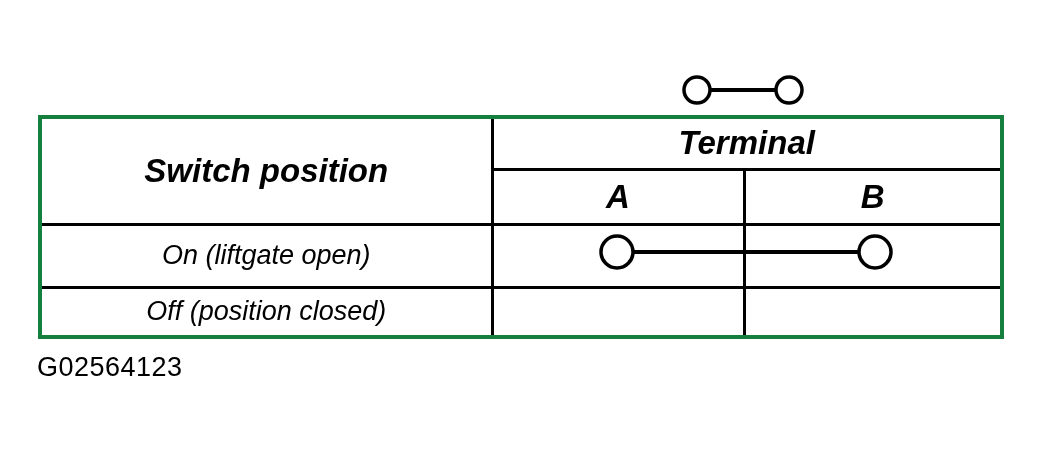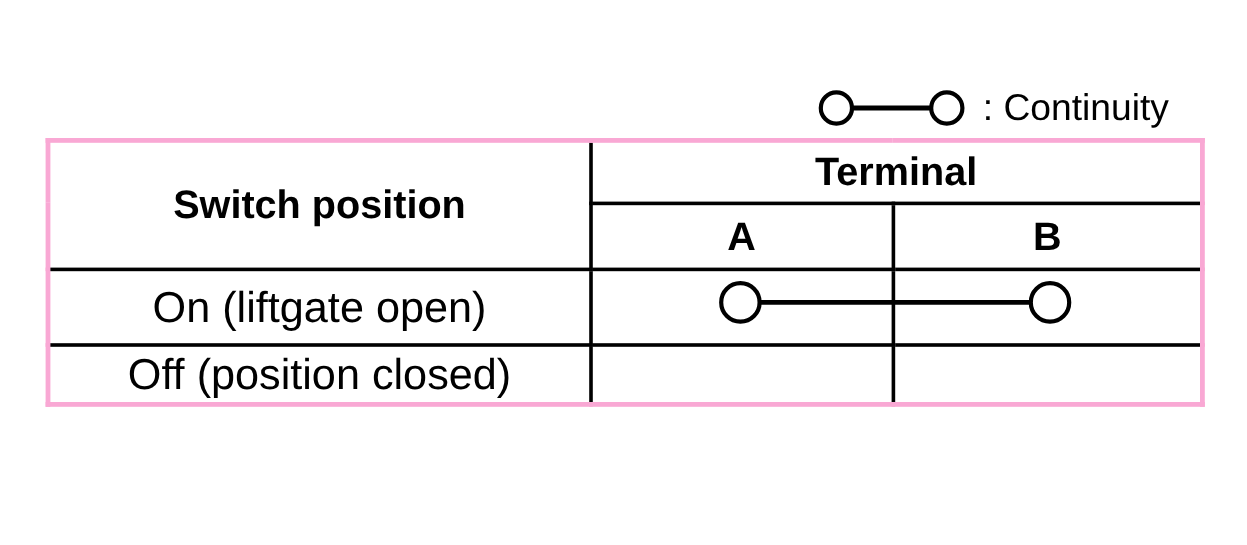--- a/index.html
+++ b/index.html
@@ -30,39 +30,40 @@
     white-space: nowrap;
   }
 
   
   table.cont-table {
     position: absolute;
     left: 38px;
     top: 115px;
     border-collapse: collapse;
     table-layout: fixed;
-    border: 4px solid #f9a8d4;
+    border: 4px solid #15803d;
+    font-style: italic;
   }
   table.cont-table th,
   table.cont-table td {
     border: 3px solid #000;
     padding: 0;
     text-align: center;
     vertical-align: middle;
     overflow: hidden;
   }
   col.c-sw   { width: 452px; }
   col.c-a    { width: 252px; }
   col.c-b    { width: 258px; }
   tr.r-term  { height: 52px; }
   tr.r-ab    { height: 55px; }
   tr.r-on    { height: 63px; }
   tr.r-off   { height: 50px; }
   th { font-weight: bold; font-size: 33px; }
-  td.rowlabel { font-weight: normal; font-size: 36px; }
+  td.rowlabel { font-weight: normal; font-size: 27px; }
 
   
   .on-row-symbol {
     position: absolute;
     left: 490px;
     top: 222px;
     pointer-events: none;
   }
 
   
@@ -78,21 +79,20 @@
 <body>
 
 <div class="page">
 
   <div class="legend">
     <svg width="124" height="38" viewBox="0 0 124 38">
       <line x1="28" y1="19" x2="96" y2="19" stroke="#000" stroke-width="4"></line>
       <circle cx="16" cy="19" r="13" fill="#fff" stroke="#000" stroke-width="3.5"></circle>
       <circle cx="108" cy="19" r="13" fill="#fff" stroke="#000" stroke-width="3.5"></circle>
     </svg>
-    <span class="legend-text">: Continuity</span>
   </div>
 
   <table class="cont-table">
     <colgroup>
       <col class="c-sw">
         <col class="c-a">
         <col class="c-b">
     </colgroup>
     <tbody>
         <tr class="r-term">
@@ -115,14 +115,15 @@
     </tr>
   </tbody>
     </table>
 
   <svg class="on-row-symbol" width="512" height="63" viewBox="0 0 512 63">
     <line x1="142" y1="30" x2="370" y2="30" stroke="#000" stroke-width="4"></line>
     <circle cx="127" cy="30" r="16" fill="#fff" stroke="#000" stroke-width="3.5"></circle>
     <circle cx="385" cy="30" r="16" fill="#fff" stroke="#000" stroke-width="3.5"></circle>
   </svg>
 
+  <div class="figure-id">G02564123</div>
 
 </div>
 
 </body></html>

